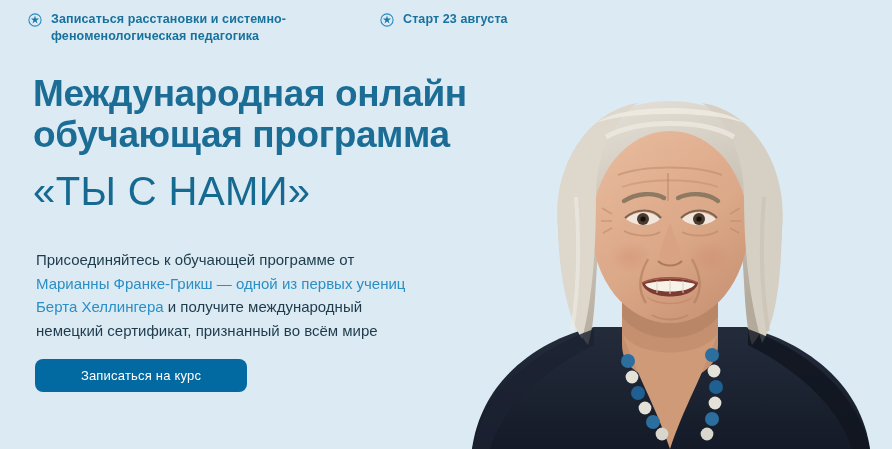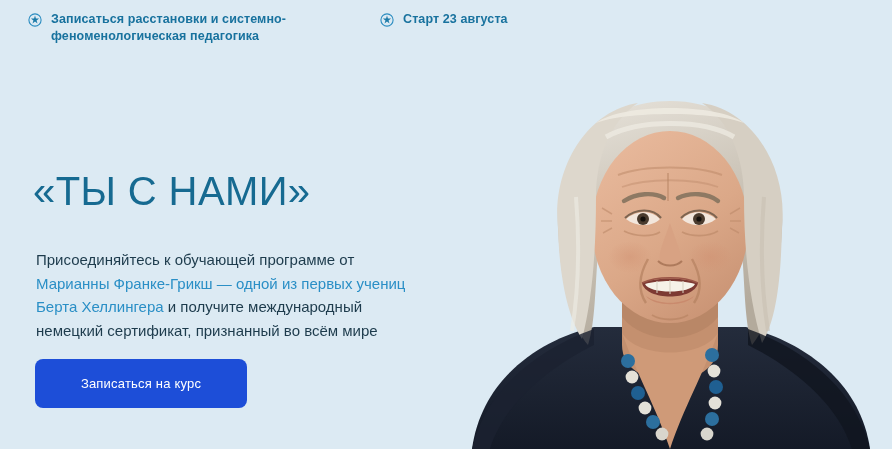--- a/index.html
+++ b/index.html
@@ -96,24 +96,24 @@
     font-weight: 400;
   }
   .lede .hl { color: #2a8fc6; }
 
   
   .cta {
     position: absolute;
     left: 35px;
     top: 359px;
     width: 212px;
-    height: 49px;
+    height: 33px;
     border: none;
     border-radius: 8px;
-    background: #1d4ed8;
+    background: #0369a1;
     color: #ffffff;
     font-family: "Liberation Sans", sans-serif;
     font-size: 13px;
     font-weight: 400;
     letter-spacing: 0.2px;
     cursor: pointer;
   }
 
   
   .portrait {
@@ -149,20 +149,22 @@
           <circle cx="7" cy="7" r="6.1" fill="none" stroke="#2a8cc0" stroke-width="1.1"></circle>
           <path d="M7 2.6 L7.95 5.6 L11.1 5.6 L8.55 7.45 L9.5 10.5 L7 8.6 L4.5 10.5 L5.45 7.45 L2.9 5.6 L6.05 5.6 Z" fill="#1b7aa8"></path>
         </svg>
       </span>
       <span class="chip-label">Старт 23 августа</span>
     </div>
 
   </div>
 
   <h1 class="headline">
+    <span>Международная онлайн</span>
+    <span class="l2">обучающая программа</span>
   </h1>
 
   <div class="quote-title">«ТЫ С НАМИ»</div>
 
   <p class="lede">
     <span>Присоединяйтесь к обучающей программе от </span><span class="hl">Марианны Франке-Грикш — одной из первых учениц Берта Хеллингера</span><span> и получите международный немецкий сертификат, признанный во всём мире</span>
   </p>
 
   <button class="cta">Записаться на курс</button>
 

